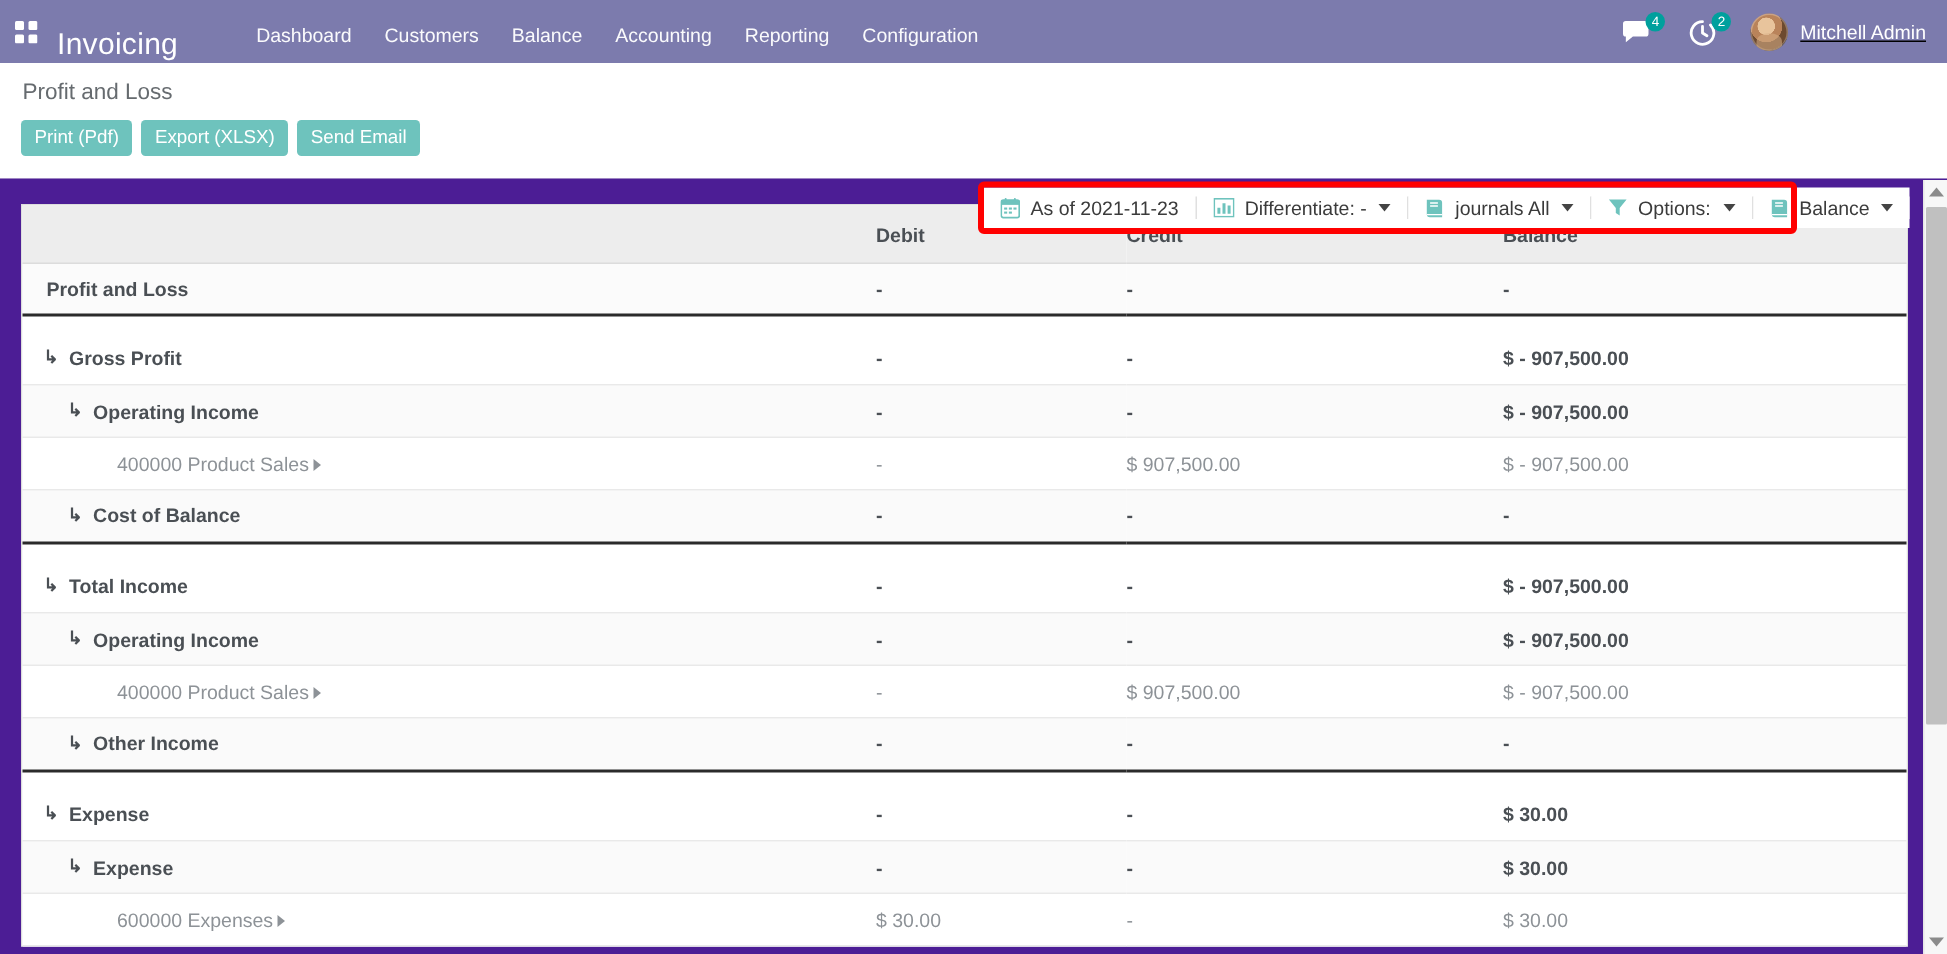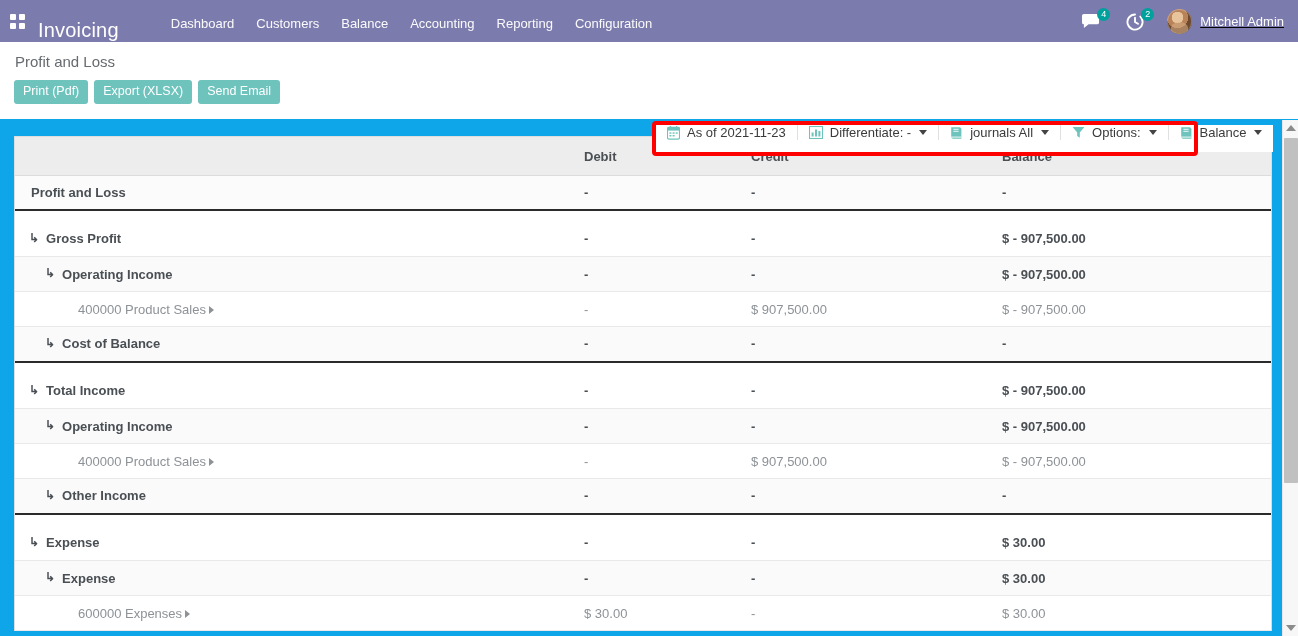--- a/index.html
+++ b/index.html
@@ -148,21 +148,21 @@
     border: 4px solid #FF0000;
     border-radius: 4px;
     pointer-events: none;
     z-index: 5;
   }
   .filter-bar {
     position: absolute;
     left: 656px; top: 83px;
     height: 27px;
     display: flex;
-    align-items: flex-start;
+    align-items: center;
     background: #ffffff;
     z-index: 4;
   }
   .filter-item {
     display: flex;
     align-items: center;
     gap: 7px;
     padding: 0 11px;
     font-size: 13px;
     color: #3b3b3b;
@@ -182,21 +182,21 @@
     margin-left: 1px;
     flex: none;
   }
 
   
   .report-scroll {
     position: absolute;
     left: 0; top: 119px;
     width: 1298px;
     height: 517px;
-    background: #0ea5e9;
+    background: #4c1d95;
     overflow: hidden;
   }
   .report-card {
     margin: 17px 26px 0 14px;
     background: #ffffff;
     border: 1px solid #dddddd;
     border-bottom: none;
   }
   table.report {
     width: 100%;

